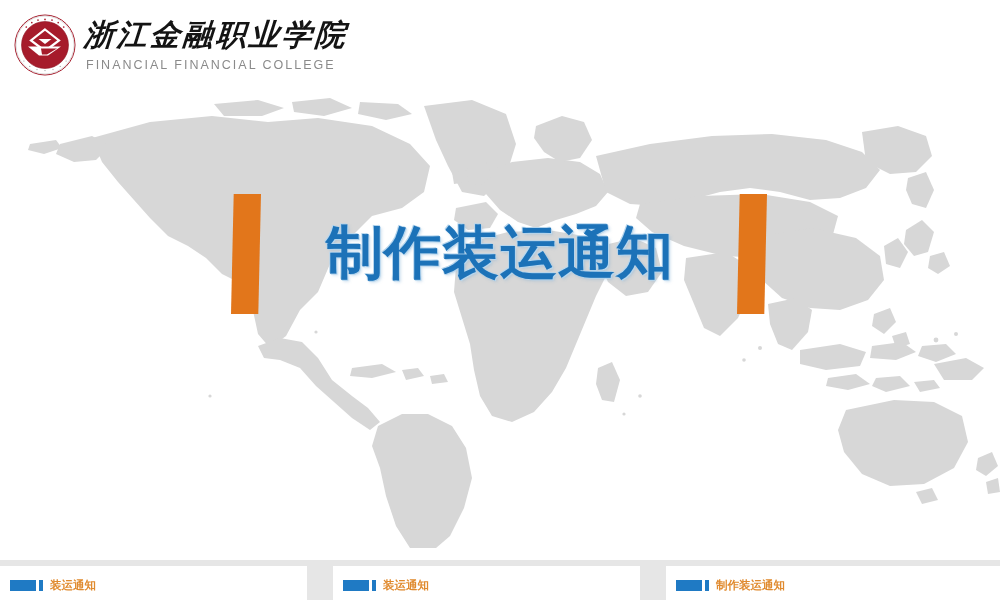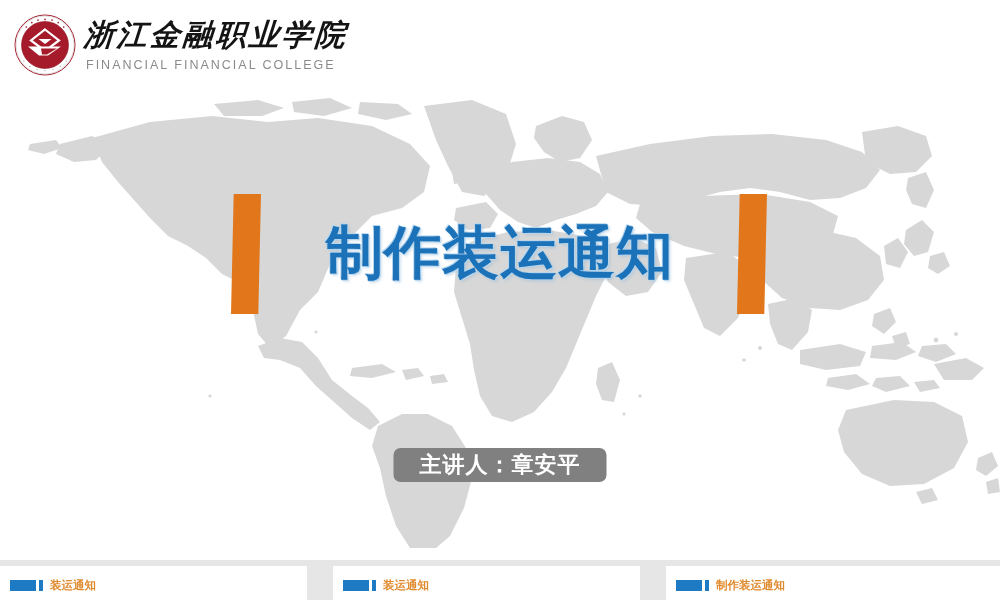--- a/index.html
+++ b/index.html
@@ -340,21 +340,20 @@
         <circle cx="744" cy="264" r="1.8"></circle>
       </g>
     </svg>
   </div>
 
   <div id="accent-bar-left" class="accent-bar"></div>
   <div id="accent-bar-right" class="accent-bar"></div>
 
   <div id="slide-title">制作装运通知</div>
 
-  <div id="presenter-badge">主讲人：章安平</div>
 
   <div id="bottom-bar">
 
     <div class="bottom-panel" style="width:307px;">
       <div class="panel-inner">
         <span class="panel-marker-block"></span>
         <span class="panel-marker-tick"></span>
         <span class="panel-label">装运通知</span>
       </div>
     </div>

